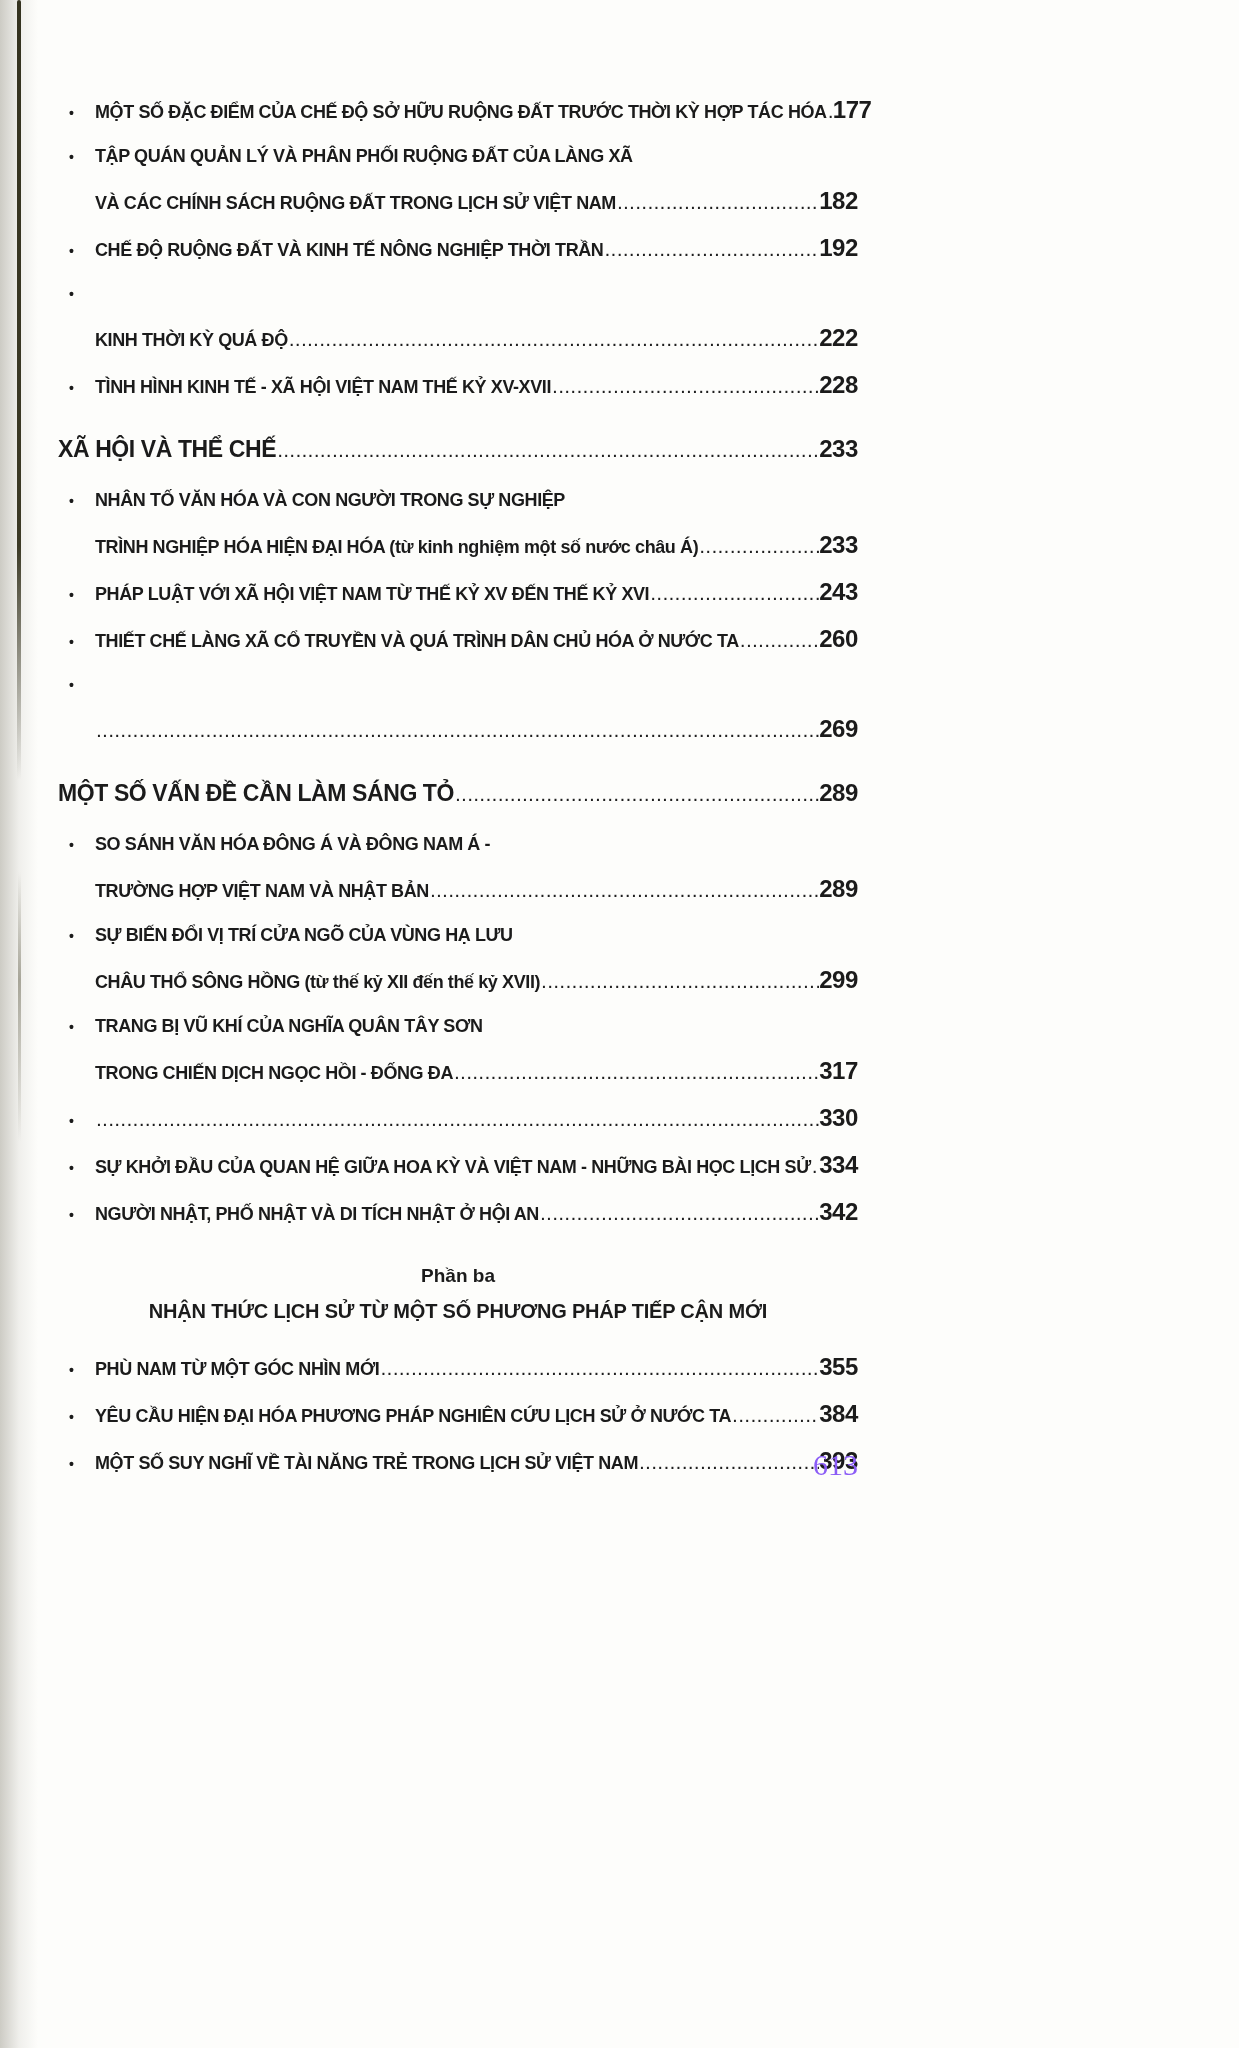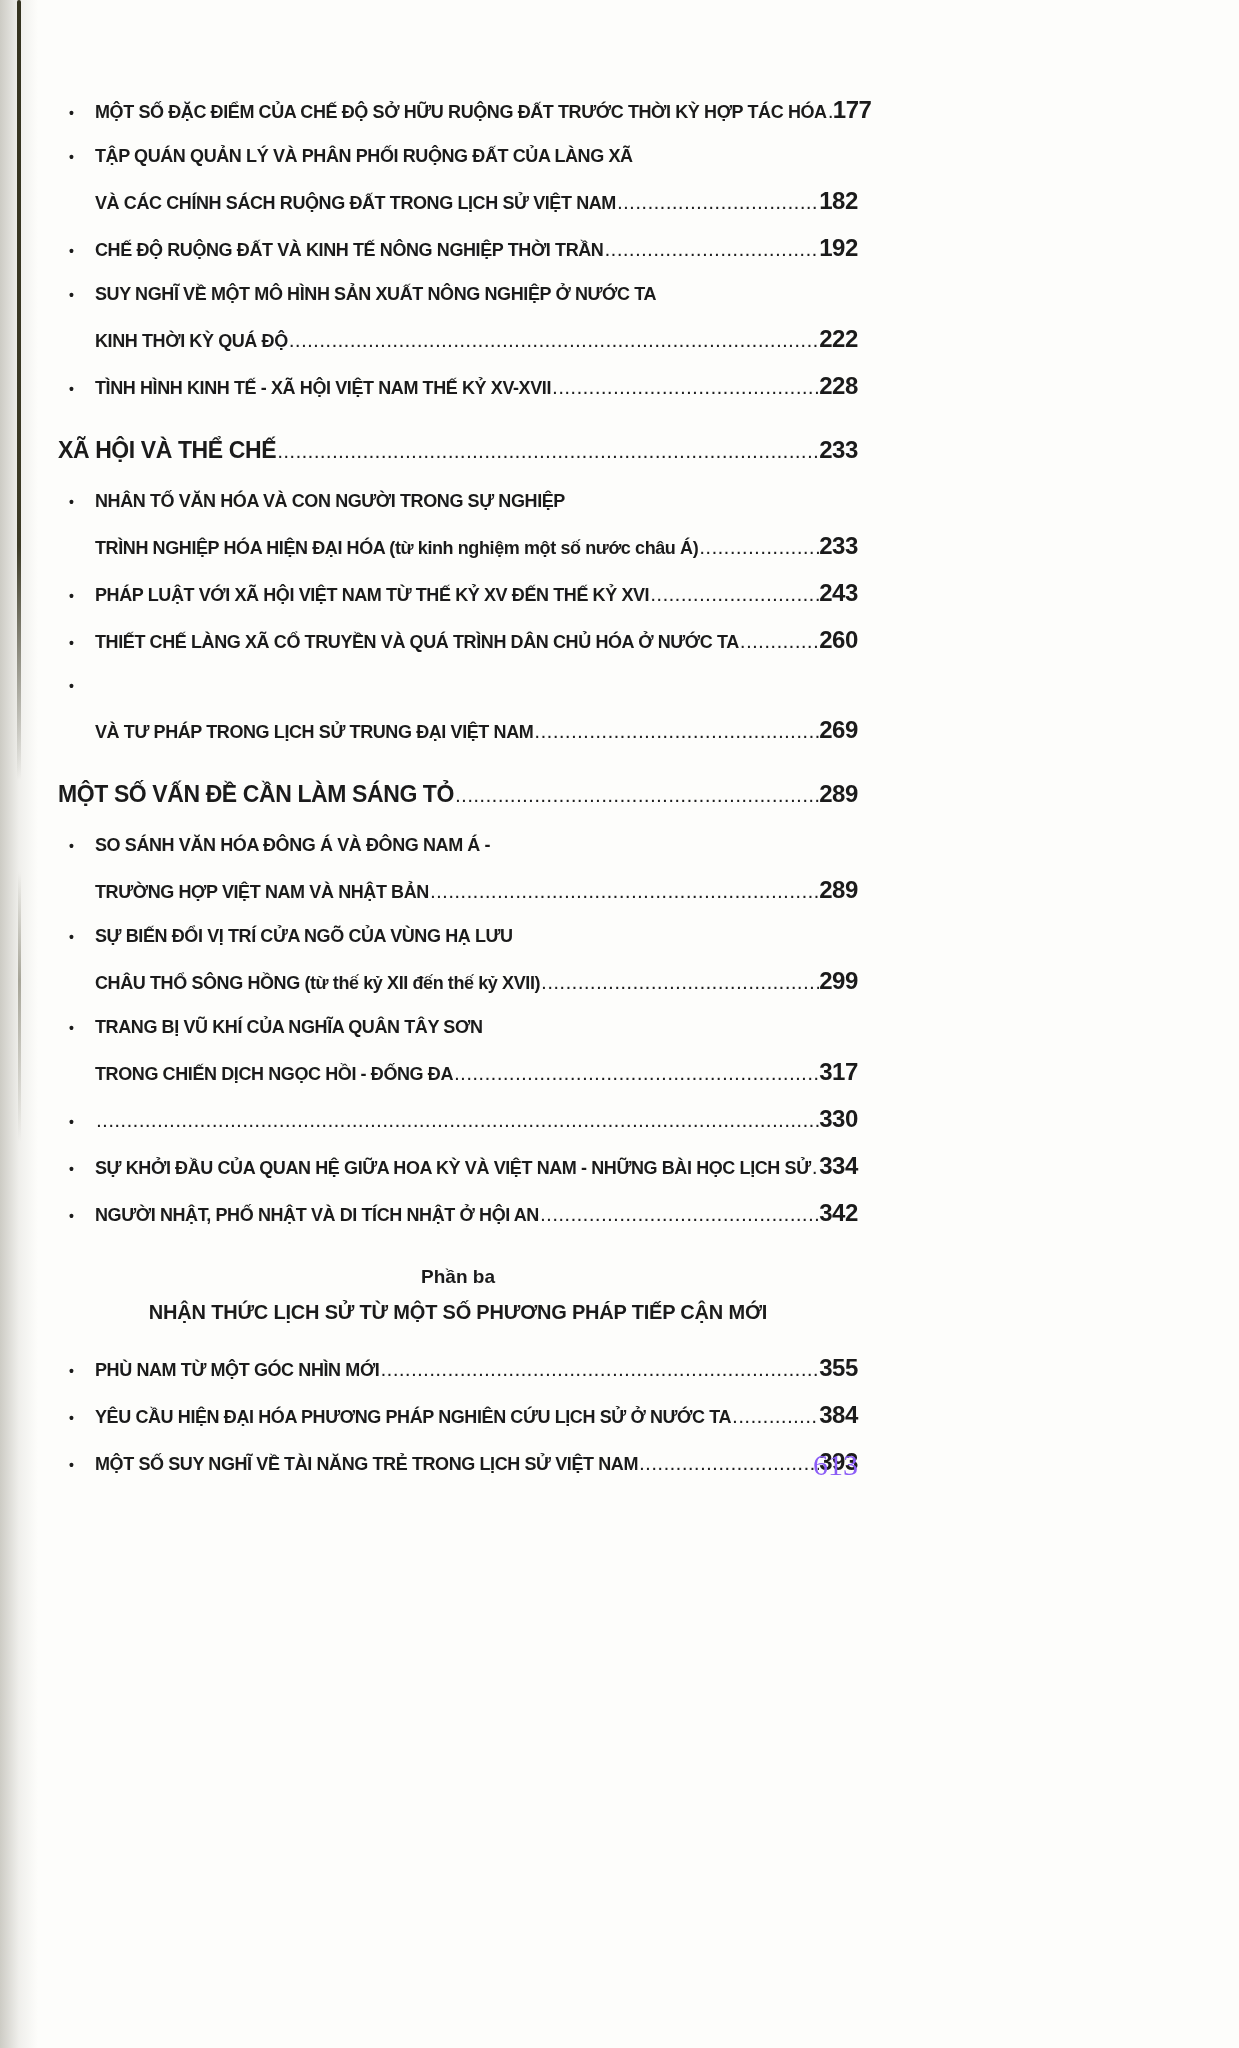--- a/index.html
+++ b/index.html
@@ -86,21 +86,20 @@
         <div class="line">
           <span class="lead">•</span>
           <span class="text">CHẾ ĐỘ RUỘNG ĐẤT VÀ KINH TẾ NÔNG NGHIỆP THỜI TRẦN</span>
           <span class="dots">............................................................................................................................................................................................................................................................................................................</span>
           <span class="pagenum">192</span>
         </div>
       </div>
       <div class="entry item">
         <div class="line">
           <span class="lead">•</span>
-          <span class="text">SUY NGHĨ VỀ MỘT MÔ HÌNH SẢN XUẤT NÔNG NGHIỆP Ở NƯỚC TA</span>
         </div>
         <div class="line">
           <span class="lead"></span>
           <span class="text">KINH THỜI KỲ QUÁ ĐỘ</span>
           <span class="dots">............................................................................................................................................................................................................................................................................................................</span>
           <span class="pagenum">222</span>
         </div>
       </div>
       <div class="entry item">
         <div class="line">
@@ -144,21 +143,20 @@
           <span class="dots">............................................................................................................................................................................................................................................................................................................</span>
           <span class="pagenum">260</span>
         </div>
       </div>
       <div class="entry item">
         <div class="line">
           <span class="lead">•</span>
         </div>
         <div class="line">
           <span class="lead"></span>
-          <span class="text">VÀ TƯ PHÁP TRONG LỊCH SỬ TRUNG ĐẠI VIỆT NAM</span>
           <span class="dots">............................................................................................................................................................................................................................................................................................................</span>
           <span class="pagenum">269</span>
         </div>
       </div>
       <div class="entry section">
         <div class="line">
           <span class="text">MỘT SỐ VẤN ĐỀ CẦN LÀM SÁNG TỎ</span>
           <span class="dots">............................................................................................................................................................................................................................................................................................................</span>
           <span class="pagenum">289</span>
         </div>

